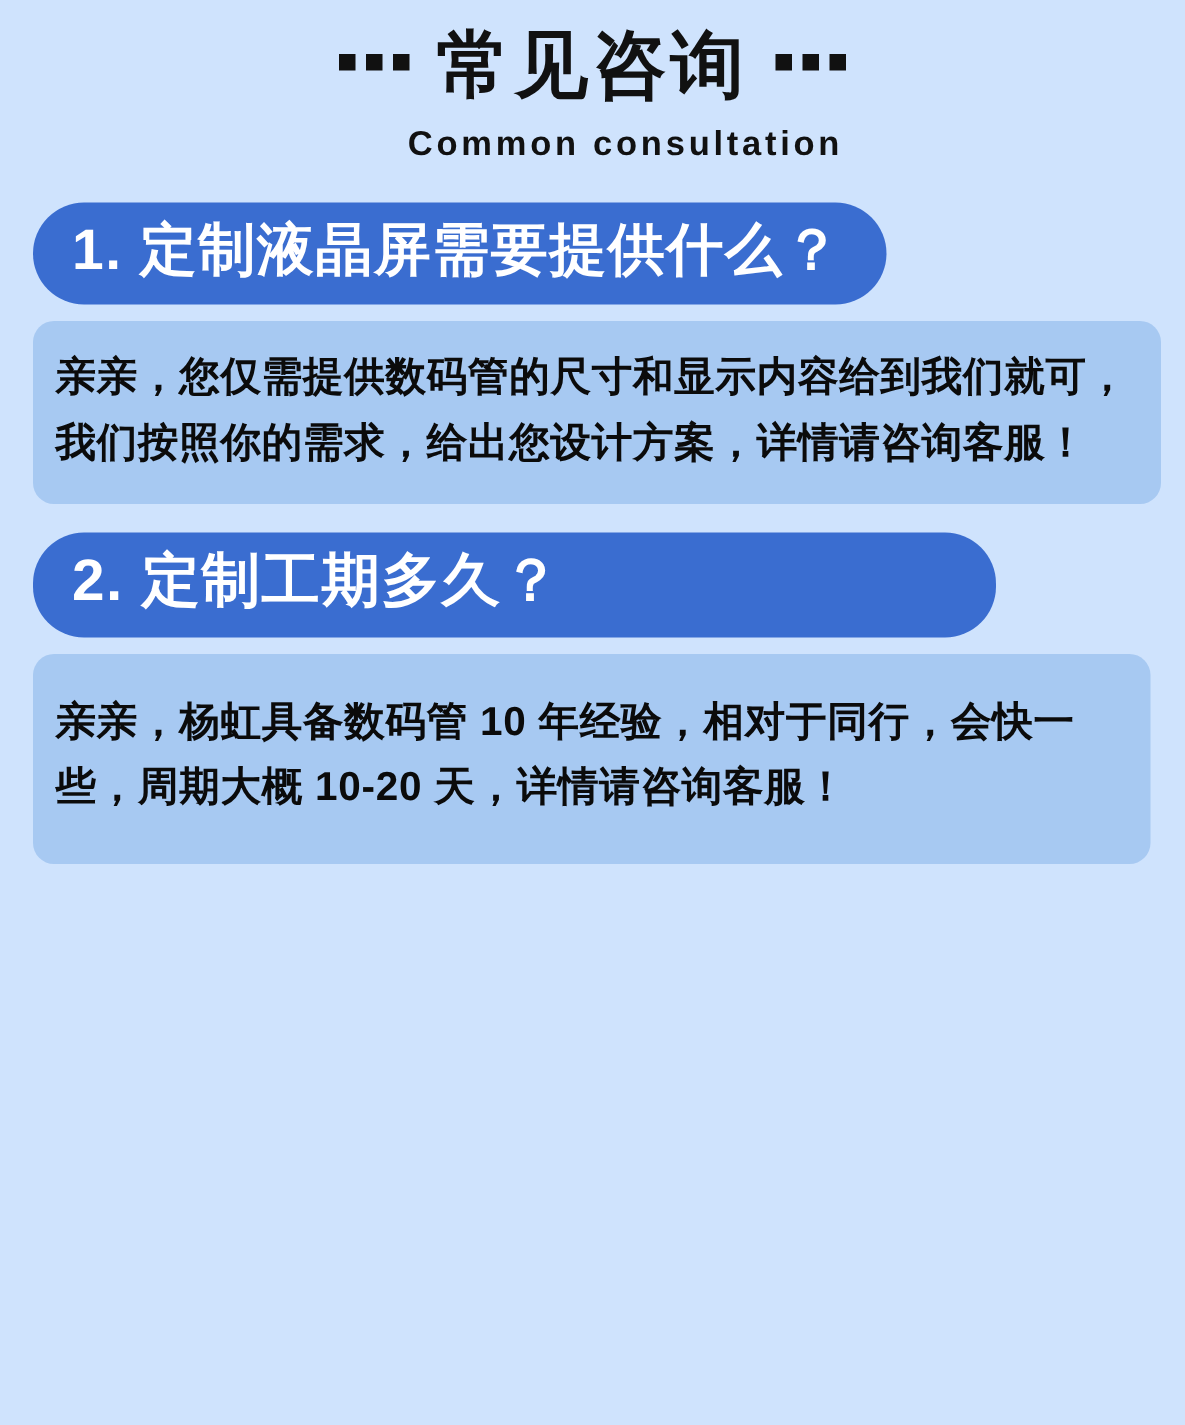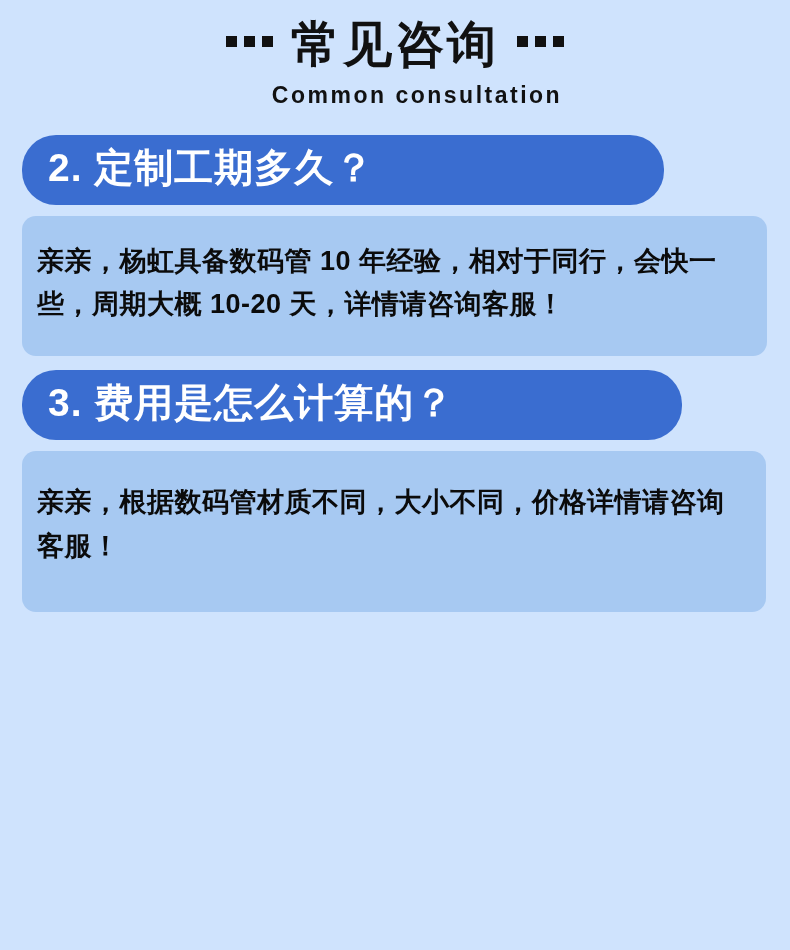--- a/index.html
+++ b/index.html
@@ -115,26 +115,26 @@
           <i></i>
           <i></i>
           <i></i>
         </span>
     </div>
     <div class="header-sub">Common consultation</div>
   </div>
 
   <div class="faq">
 
+    <div class="faq-item" id="faq-1">
+      <div class="q-banner">1. 定制液晶屏需要提供什么？</div>
+      <div class="a-box">亲亲，您仅需提供数码管的尺寸和显示内容给到我们就可，我们按照你的需求，给出您设计方案，详情请咨询客服！</div>
+    </div>
 
     <div class="faq-item" id="faq-2">
       <div class="q-banner">2. 定制工期多久？</div>
       <div class="a-box">亲亲，杨虹具备数码管 10 年经验，相对于同行，会快一些，周期大概 10-20 天，详情请咨询客服！</div>
     </div>
 
-    <div class="faq-item" id="faq-3">
-      <div class="q-banner">3. 费用是怎么计算的？</div>
-      <div class="a-box">亲亲，根据数码管材质不同，大小不同，价格详情请咨询客服！</div>
-    </div>
 
   </div>
 
 </div>
 
 </body></html>

